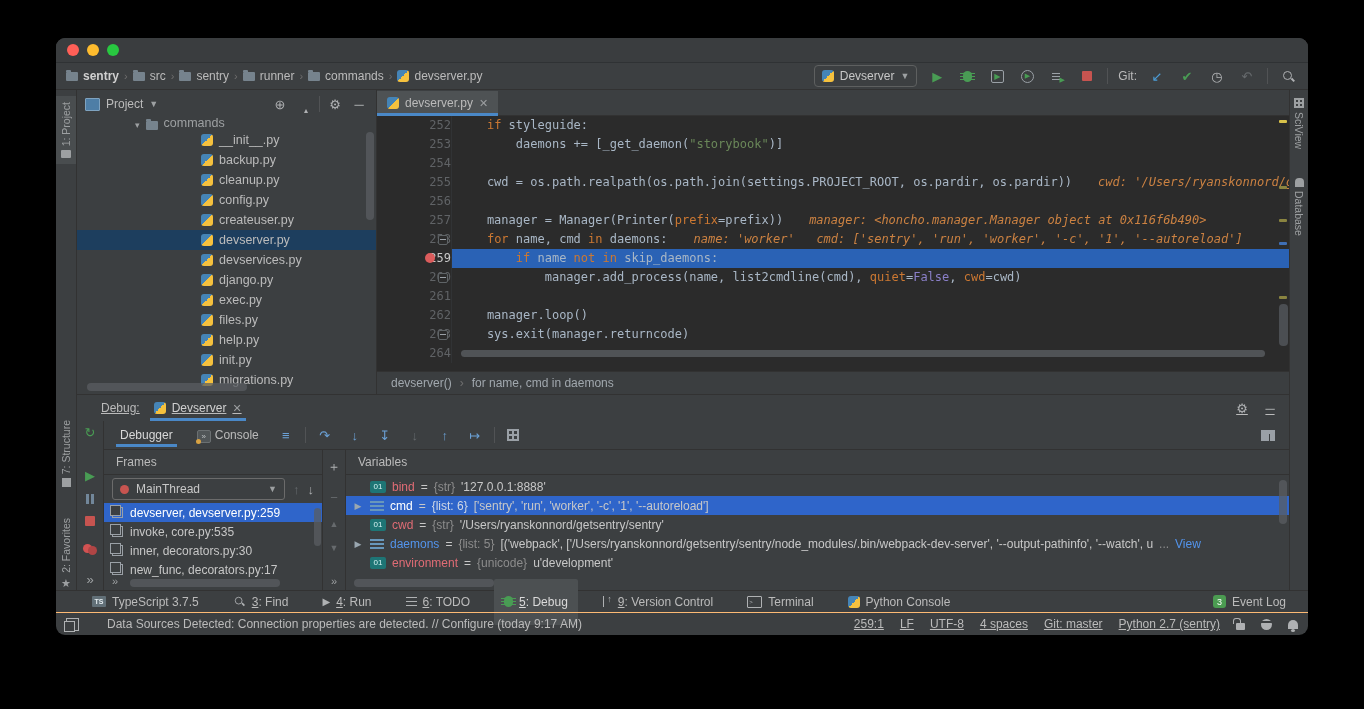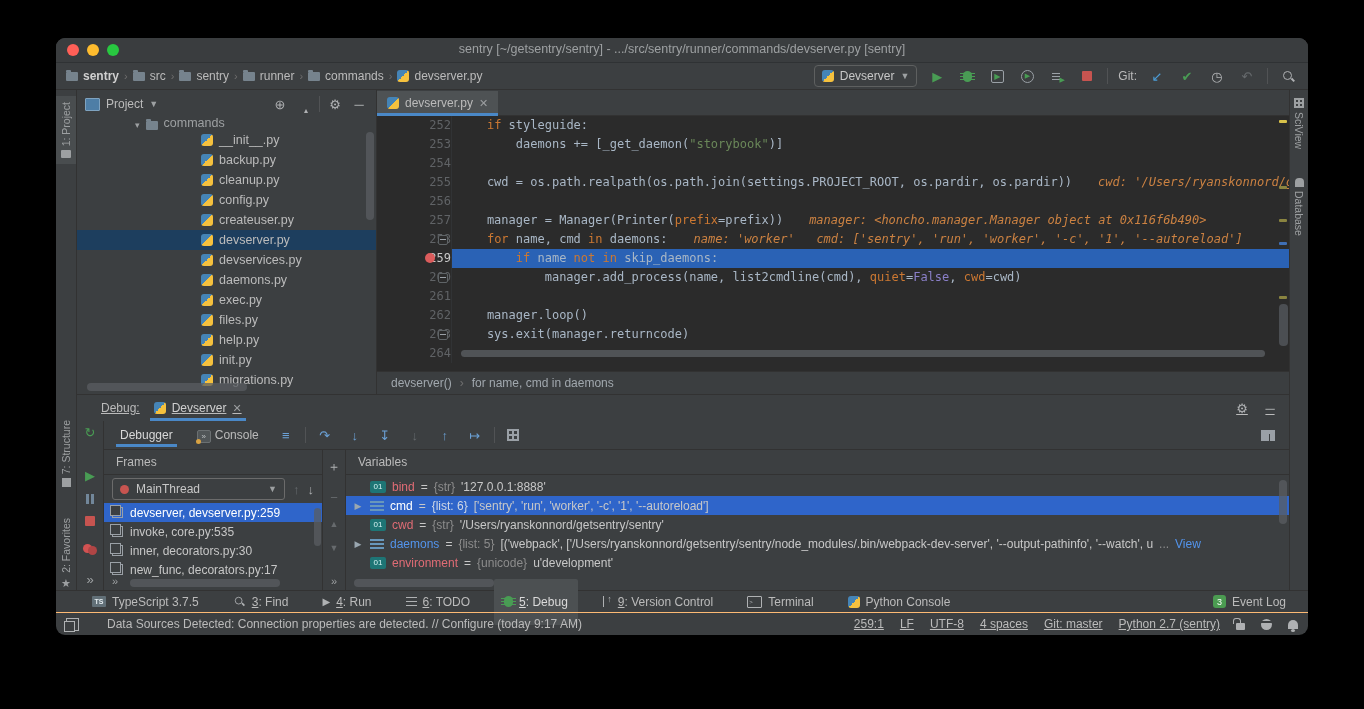--- a/index.html
+++ b/index.html
@@ -203,21 +203,20 @@
 
 <div class="stage">
 <div class="window">
 
   <div class="titlebar">
     <div class="lights">
       <span class="light" style="background:#ff5f57"></span>
       <span class="light" style="background:#febc2e"></span>
       <span class="light" style="background:#28c840"></span>
     </div>
-    <div class="title-text">sentry [~/getsentry/sentry] - .../src/sentry/runner/commands/devserver.py [sentry]</div>
   </div>
 
   <div class="navbar">
     <div class="crumbs" id="crumbs">
           <span class="crumb bold">
             <span class="folder-ic"></span>
             <span class="crumb-label">sentry</span>
           </span>
           <span class="crumb-sep">›</span>
           <span class="crumb">
@@ -342,21 +341,21 @@
                 <div class="tree-row selected">
                   <span class="py-ic"></span>
                   <span>devserver.py</span>
                 </div>
                 <div class="tree-row">
                   <span class="py-ic"></span>
                   <span>devservices.py</span>
                 </div>
                 <div class="tree-row">
                   <span class="py-ic"></span>
-                  <span>daemons.py</span>
+                  <span>django.py</span>
                 </div>
                 <div class="tree-row">
                   <span class="py-ic"></span>
                   <span>exec.py</span>
                 </div>
                 <div class="tree-row">
                   <span class="py-ic"></span>
                   <span>files.py</span>
                 </div>
                 <div class="tree-row">

